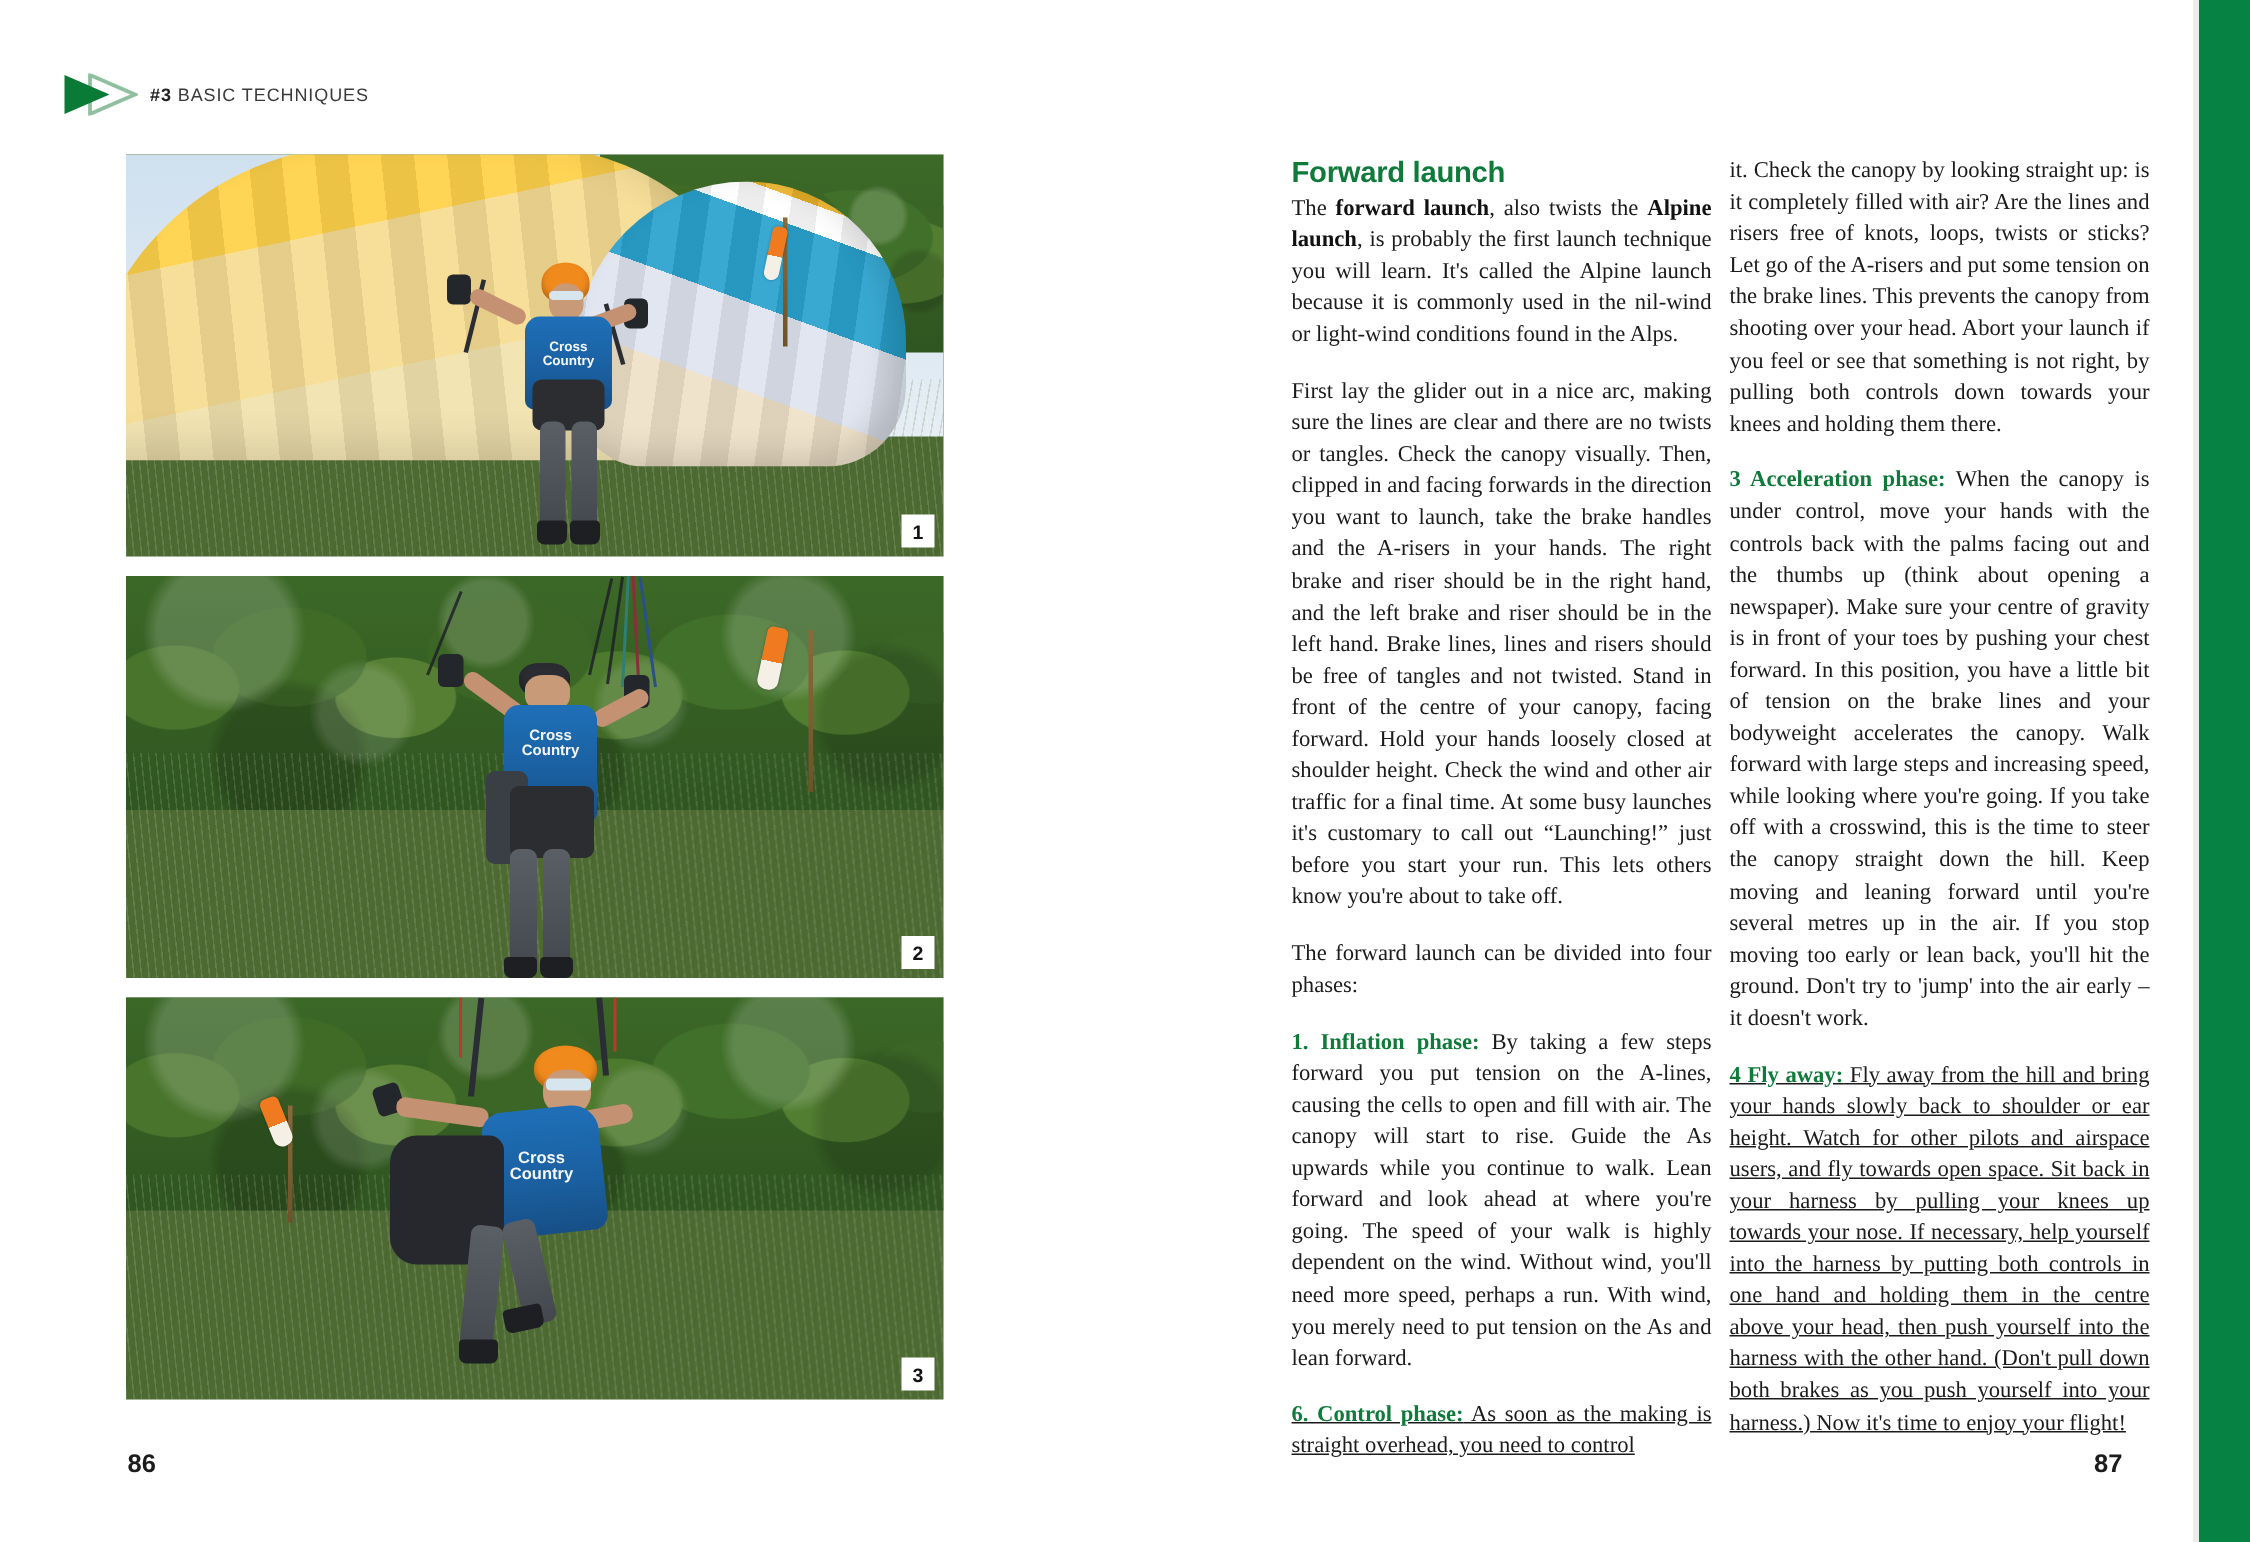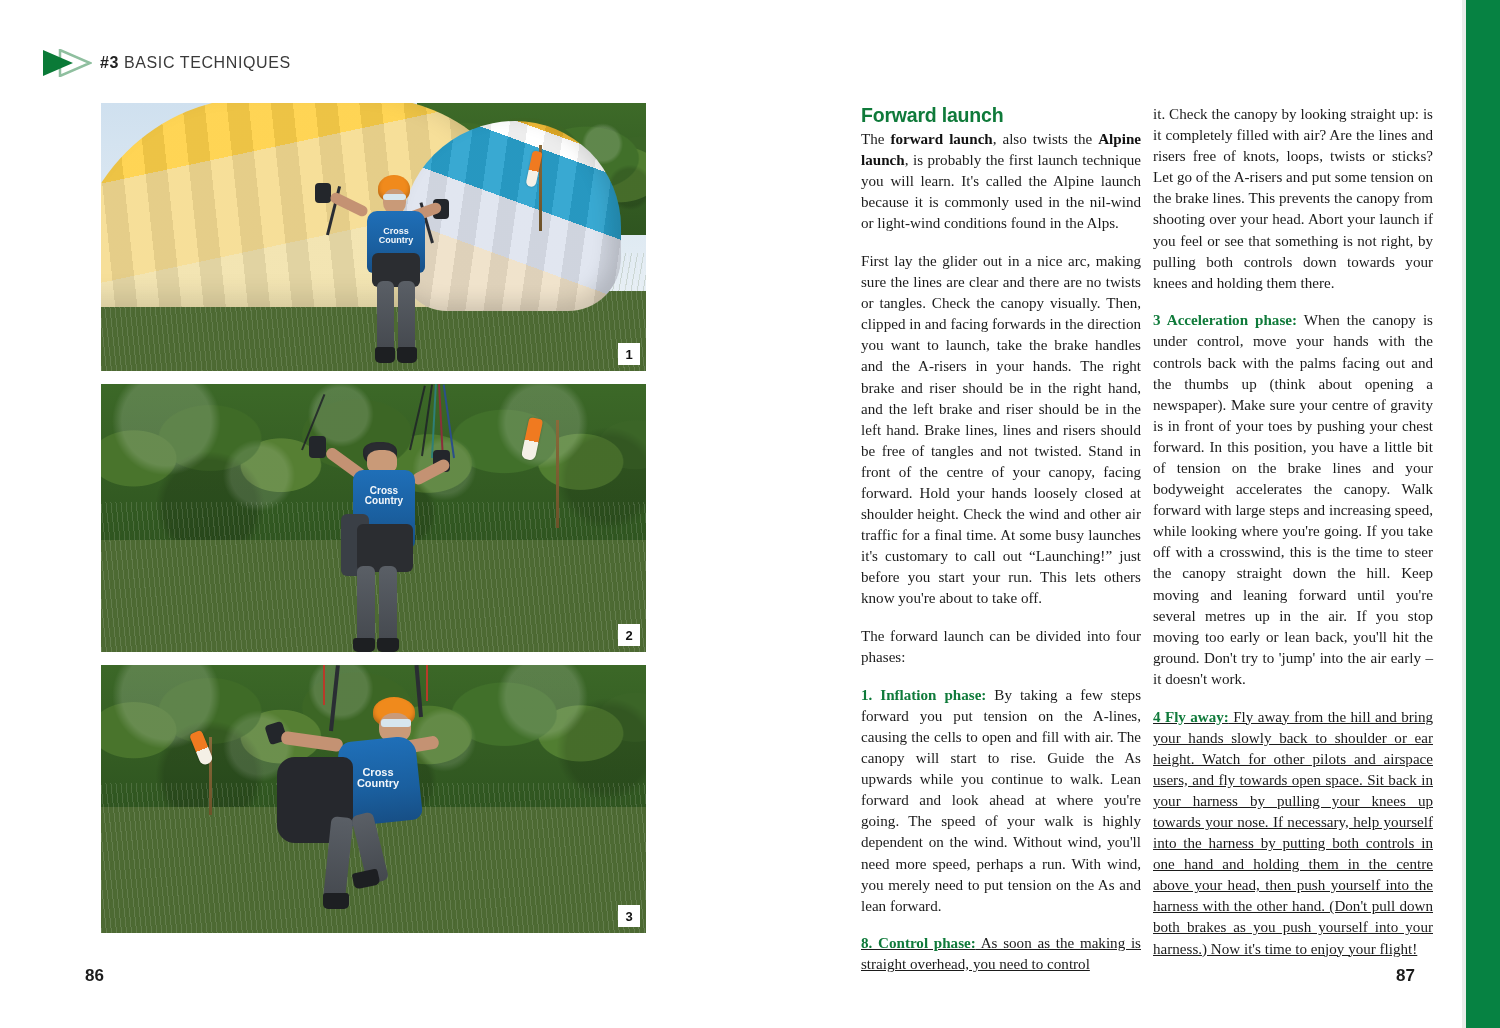--- a/index.html
+++ b/index.html
@@ -61,35 +61,35 @@
     left: 18px;
     top: 3px;
   }
   .chev-front {
     position: absolute;
     left: 2px;
     top: 3px;
   }
   .runhead-text {
     font-family: "Liberation Sans", sans-serif;
-    font-size: 16px;
+    font-size: 12px;
     letter-spacing: 0.6px;
     color: #3a3a3a;
     white-space: nowrap;
     padding-left: 4px;
   }
   .runhead-text .num {
     font-weight: 700;
     color: #222;
   }
 
   
   .photo-col {
     position: absolute;
-    left: 101px;
+    left: 84px;
     top: 103px;
     width: 545px;
   }
   .photo {
     position: relative;
     width: 545px;
     height: 268px;
     margin-bottom: 13px;
     overflow: hidden;
     background: #4d6a33;
@@ -436,21 +436,21 @@
         <h2 class="head">Forward launch</h2>
 
         <p class="body"><span>The </span><b class="bk">forward launch</b><span>, also twists the </span><b class="bk">Alpine launch</b><span>, is probably the first launch technique you will learn. It's called the Alpine launch because it is commonly used in the nil-wind or light-wind conditions found in the Alps.</span></p>
 
         <p class="body">First lay the glider out in a nice arc, making sure the lines are clear and there are no twists or tangles. Check the canopy visually. Then, clipped in and facing forwards in the direction you want to launch, take the brake handles and the A-risers in your hands. The right brake and riser should be in the right hand, and the left brake and riser should be in the left hand. Brake lines, lines and risers should be free of tangles and not twisted. Stand in front of the centre of your canopy, facing forward. Hold your hands loosely closed at shoulder height. Check the wind and other air traffic for a final time. At some busy launches it's customary to call out “Launching!” just before you start your run. This lets others know you're about to take off.</p>
 
         <p class="body">The forward launch can be divided into four phases:</p>
 
         <p class="body"><b class="gr">1. Inflation phase:</b><span> By taking a few steps forward you put tension on the A-lines, causing the cells to open and fill with air. The canopy will start to rise. Guide the As upwards while you continue to walk. Lean forward and look ahead at where you're going. The speed of your walk is highly dependent on the wind. Without wind, you'll need more speed, perhaps a run. With wind, you merely need to put tension on the As and lean forward.</span></p>
 
-        <p class="body"><b class="gr">8. Control phase:</b><span> As soon as the making is straight overhead, you need to control</span></p>
+        <p class="body"><b class="gr">6. Control phase:</b><span> As soon as the making is straight overhead, you need to control</span></p>
       </div>
 
       <div class="col">
         <p class="body">it. Check the canopy by looking straight up: is it completely filled with air? Are the lines and risers free of knots, loops, twists or sticks? Let go of the A-risers and put some tension on the brake lines. This prevents the canopy from shooting over your head. Abort your launch if you feel or see that something is not right, by pulling both controls down towards your knees and holding them there.</p>
 
         <p class="body"><b class="gr">3 Acceleration phase:</b><span> When the canopy is under control, move your hands with the controls back with the palms facing out and the thumbs up (think about opening a newspaper). Make sure your centre of gravity is in front of your toes by pushing your chest forward. In this position, you have a little bit of tension on the brake lines and your bodyweight accelerates the canopy. Walk forward with large steps and increasing speed, while looking where you're going. If you take off with a crosswind, this is the time to steer the canopy straight down the hill. Keep moving and leaning forward until you're several metres up in the air. If you stop moving too early or lean back, you'll hit the ground. Don't try to 'jump' into the air early – it doesn't work.</span></p>
 
         <p class="body"><b class="gr">4 Fly away:</b><span> Fly away from the hill and bring your hands slowly back to shoulder or ear height. Watch for other pilots and airspace users, and fly towards open space. Sit back in your harness by pulling your knees up towards your nose. If necessary, help yourself into the harness by putting both controls in one hand and holding them in the centre above your head, then push yourself into the harness with the other hand. (Don't pull down both brakes as you push yourself into your harness.) Now it's time to enjoy your flight!</span></p>
       </div>
 

